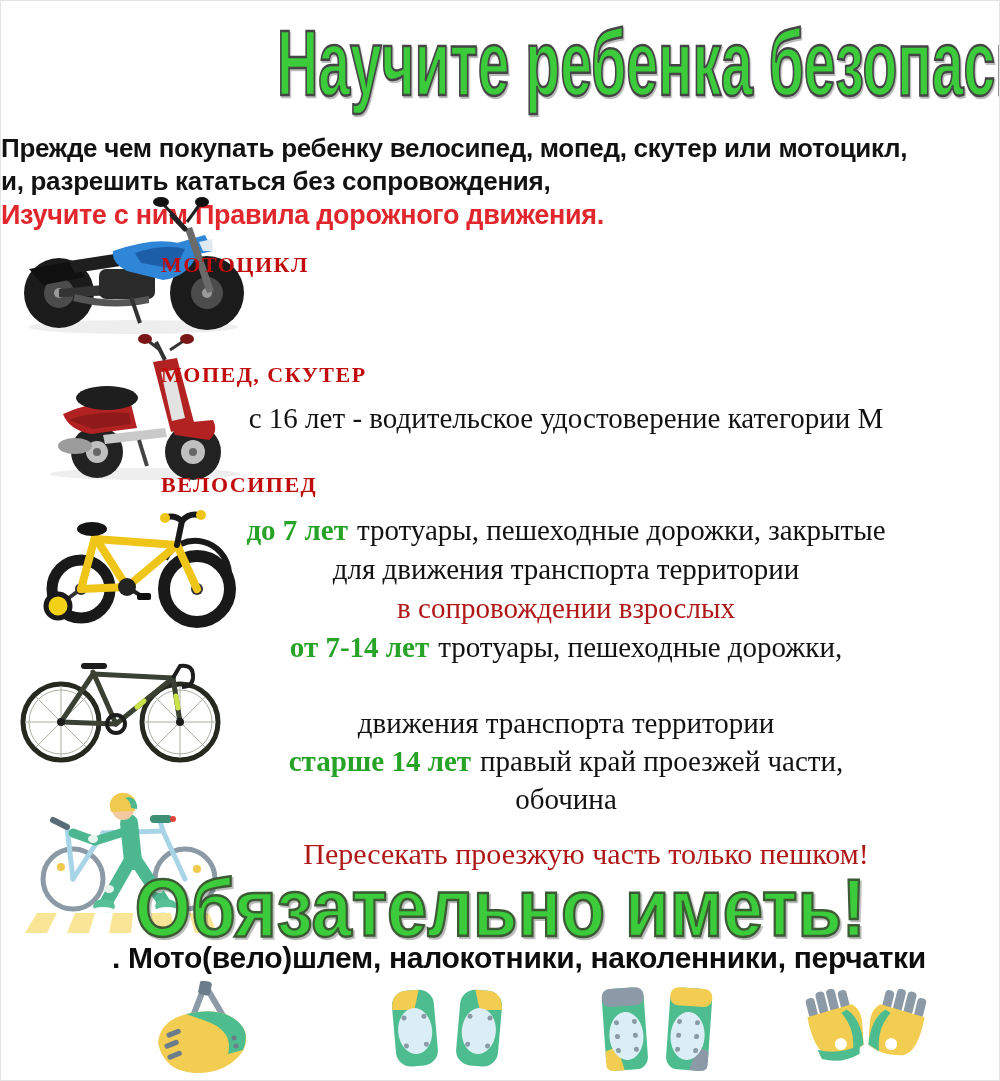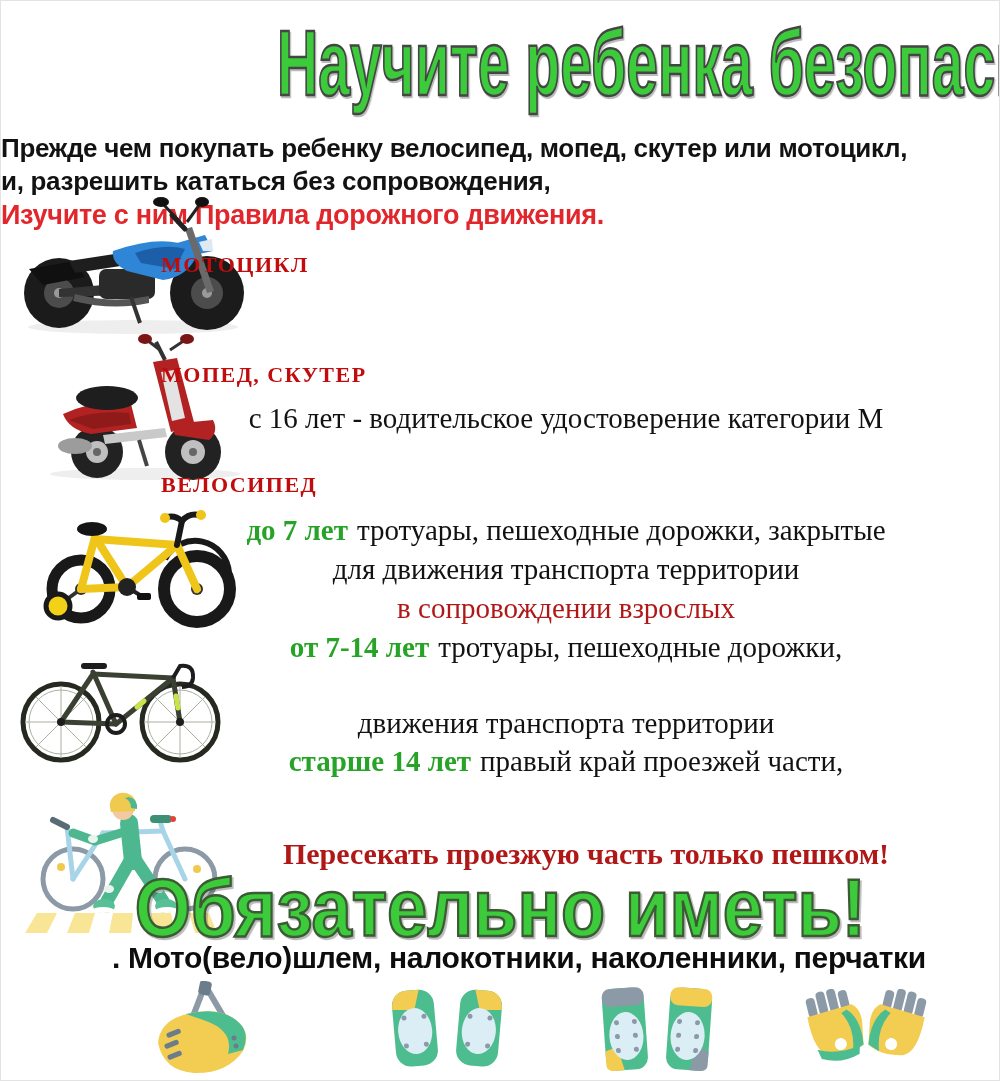--- a/index.html
+++ b/index.html
@@ -34,21 +34,21 @@
   .intro.red{color:var(--accent-red);font-size:27px;}
   
   .sline{position:absolute;left:160px;right:28px;text-align:center;white-space:nowrap;
     font-family:"Liberation Serif",serif;font-size:29px;color:var(--text-black);line-height:36px;}
   .shead{position:absolute;left:160px;right:28px;text-align:left;white-space:nowrap;
     font-family:"Liberation Serif",serif;font-weight:bold;font-size:22px;
     color:var(--heading-red);letter-spacing:1.5px;}
   .glabel{font-weight:bold;color:var(--label-green);margin-right:9px;}
   .note-red{color:var(--dark-red);}
   .crossing{position:absolute;left:200px;right:28px;top:836px;text-align:center;white-space:nowrap;
-    font-family:"Liberation Serif",serif;font-weight:bold;font-size:30px;color:var(--dark-red);}
+    font-family:"Liberation Serif",serif;font-weight:normal;font-size:30px;color:var(--dark-red);}
   .equip-line{position:absolute;left:0;right:0;top:940px;text-align:center;white-space:nowrap;
     font-weight:bold;font-size:30px;color:#0d0d0d;letter-spacing:-.3px;padding-left:38px;}
   .img-abs{position:absolute;}
 </style>
 </head>
 <body>
 
 <div id="poster">
 
   <div class="banner main-title">
@@ -183,20 +183,21 @@
     <circle cx="103" cy="78" r="9" fill="none" stroke="#1d1d1d" stroke-width="4"></circle>
     <rect x="68" y="17" width="26" height="6" rx="3" fill="#1d1d1d"></rect>
     <path d="M160 32 L167 20 q14 -2 13 12 q-1 9 -11 9" fill="none" stroke="#1d1d1d" stroke-width="4"></path>
     <circle cx="48" cy="76" r="4" fill="#1d1d1d"></circle>
       <circle cx="167" cy="76" r="4" fill="#1d1d1d"></circle>
   </svg>
 
   <div class="sline" style="top:742px">
     <span class="glabel">старше 14 лет</span><span>правый край проезжей части,</span>
   </div>
+  <div class="sline" style="top:780px">обочина</div>
 
   <svg class="img-abs" style="left:22px;top:772px" width="215" height="165" viewBox="0 0 215 165">
     <g fill="#f8e596">
       <path d="M14 140 L34 140 L24 160 L2 160 Z"></path>
       <path d="M52 140 L72 140 L66 160 L44 160 Z"></path>
       <path d="M90 140 L110 140 L108 160 L86 160 Z"></path>
       <path d="M128 140 L148 140 L152 160 L130 160 Z"></path>
       <path d="M166 140 L186 140 L194 160 L172 160 Z"></path>
     </g>
     <circle cx="50" cy="106" r="30" fill="none" stroke="#8b9aa6" stroke-width="5"></circle>

